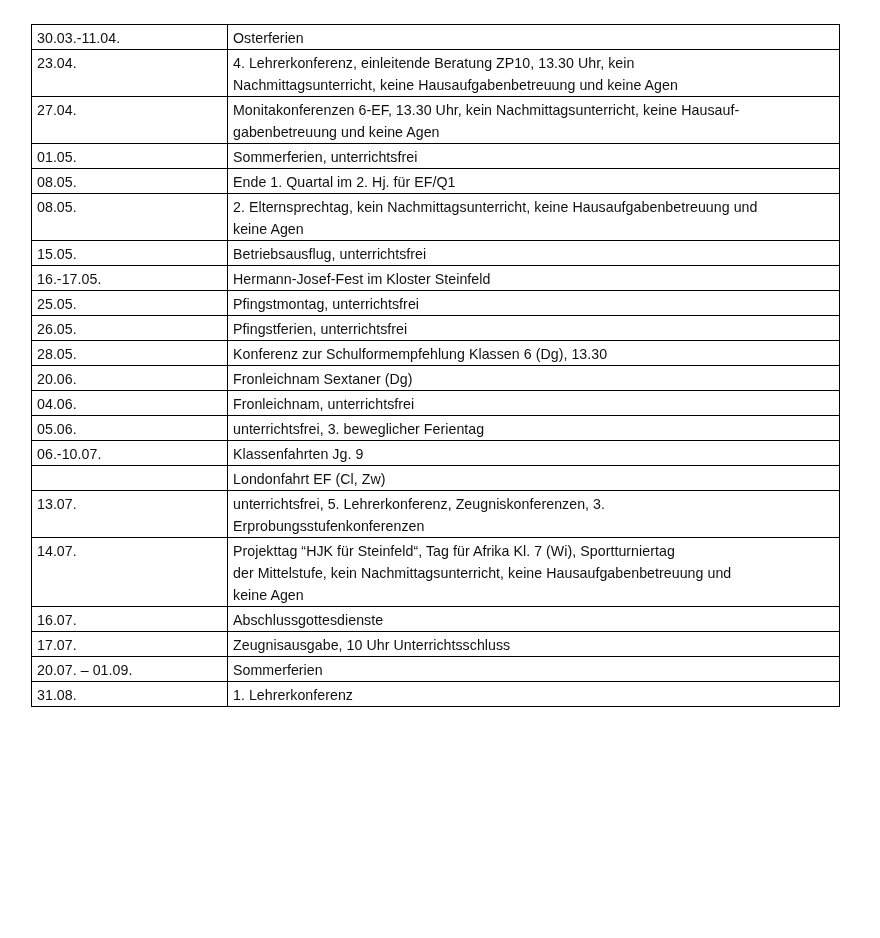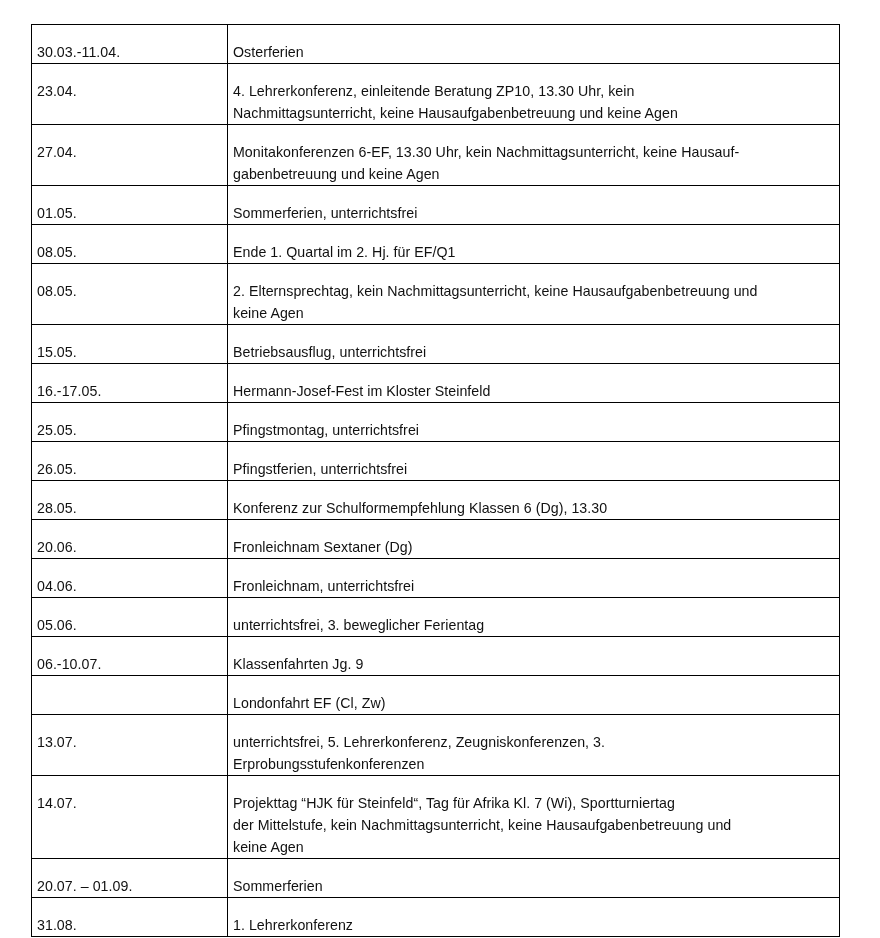--- a/index.html
+++ b/index.html
@@ -23,21 +23,21 @@
   }
   table.schedule {
     border-collapse: collapse;
     width: 807px;
     table-layout: fixed;
     font-size: 14.2px;
     line-height: 22px;
   }
   table.schedule td {
     border: 1.4px solid #000000;
-    padding: 16px 0 0 5px;
+    padding: 2px 0 0 5px;
     vertical-align: top;
     white-space: pre-line;
     letter-spacing: 0.05px;
   }
   table.schedule td.date {
     width: 190px;
   }
   table.schedule td.event {
     width: 606px;
   }
@@ -120,20 +120,28 @@
         <td class="event">unterrichtsfrei, 5. Lehrerkonferenz, Zeugniskonferenzen, 3.
 Erprobungsstufenkonferenzen</td>
       </tr>
       <tr>
         <td class="date">14.07.</td>
         <td class="event">Projekttag “HJK für Steinfeld“, Tag für Afrika Kl. 7 (Wi), Sportturniertag
 der Mittelstufe, kein Nachmittagsunterricht, keine Hausaufgabenbetreuung und
 keine Agen</td>
       </tr>
       <tr>
+        <td class="date">16.07.</td>
+        <td class="event">Abschlussgottesdienste</td>
+      </tr>
+      <tr>
+        <td class="date">17.07.</td>
+        <td class="event">Zeugnisausgabe, 10 Uhr Unterrichtsschluss</td>
+      </tr>
+      <tr>
         <td class="date">20.07. – 01.09.</td>
         <td class="event">Sommerferien</td>
       </tr>
       <tr>
         <td class="date">31.08.</td>
         <td class="event">1. Lehrerkonferenz</td>
       </tr>
     </tbody>
   </table>
 </div>

